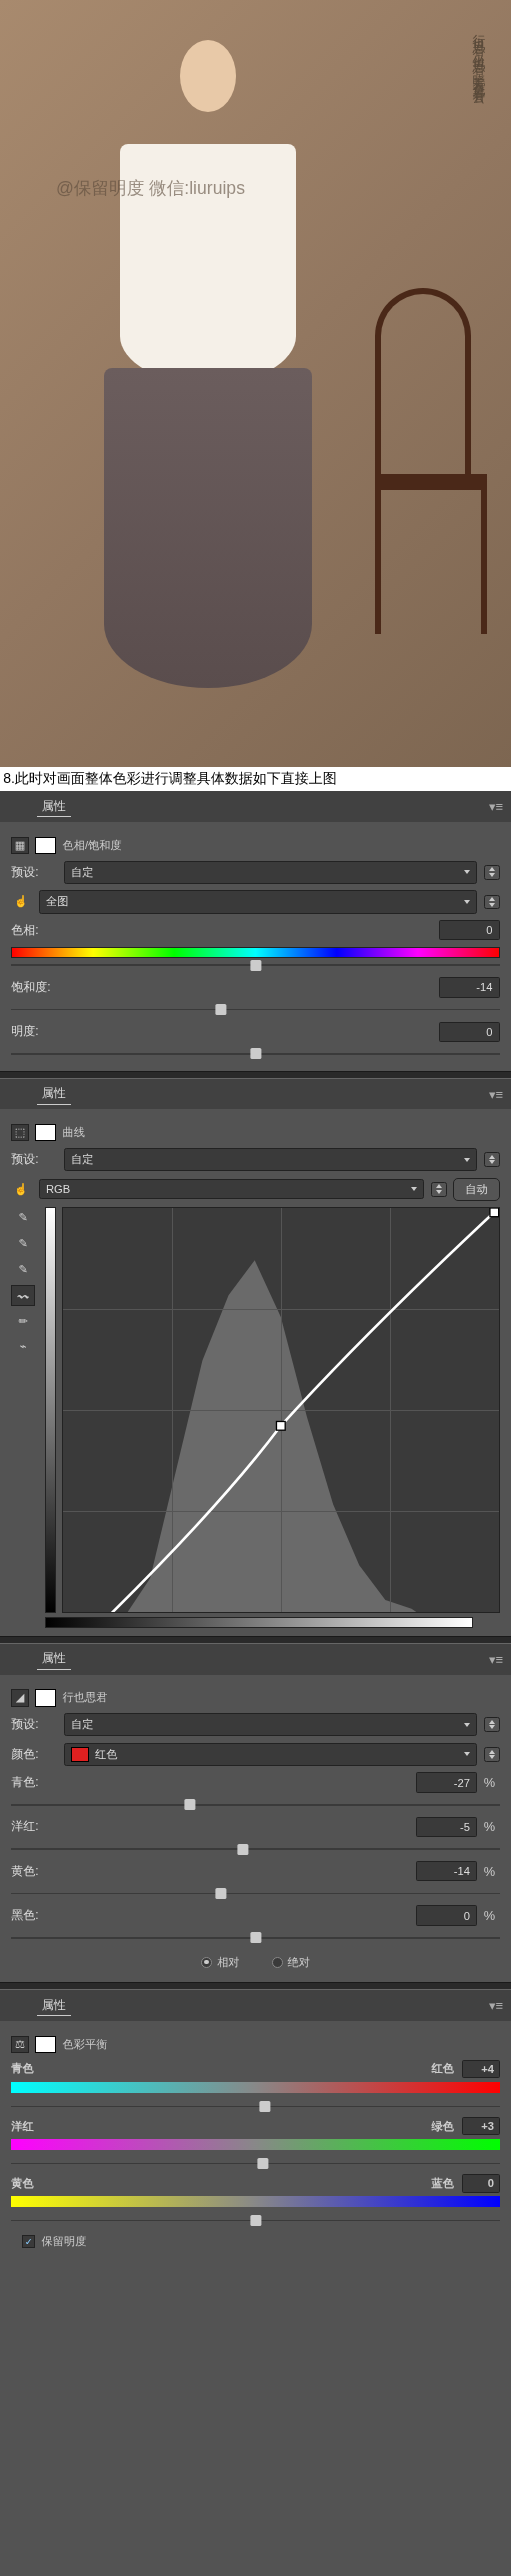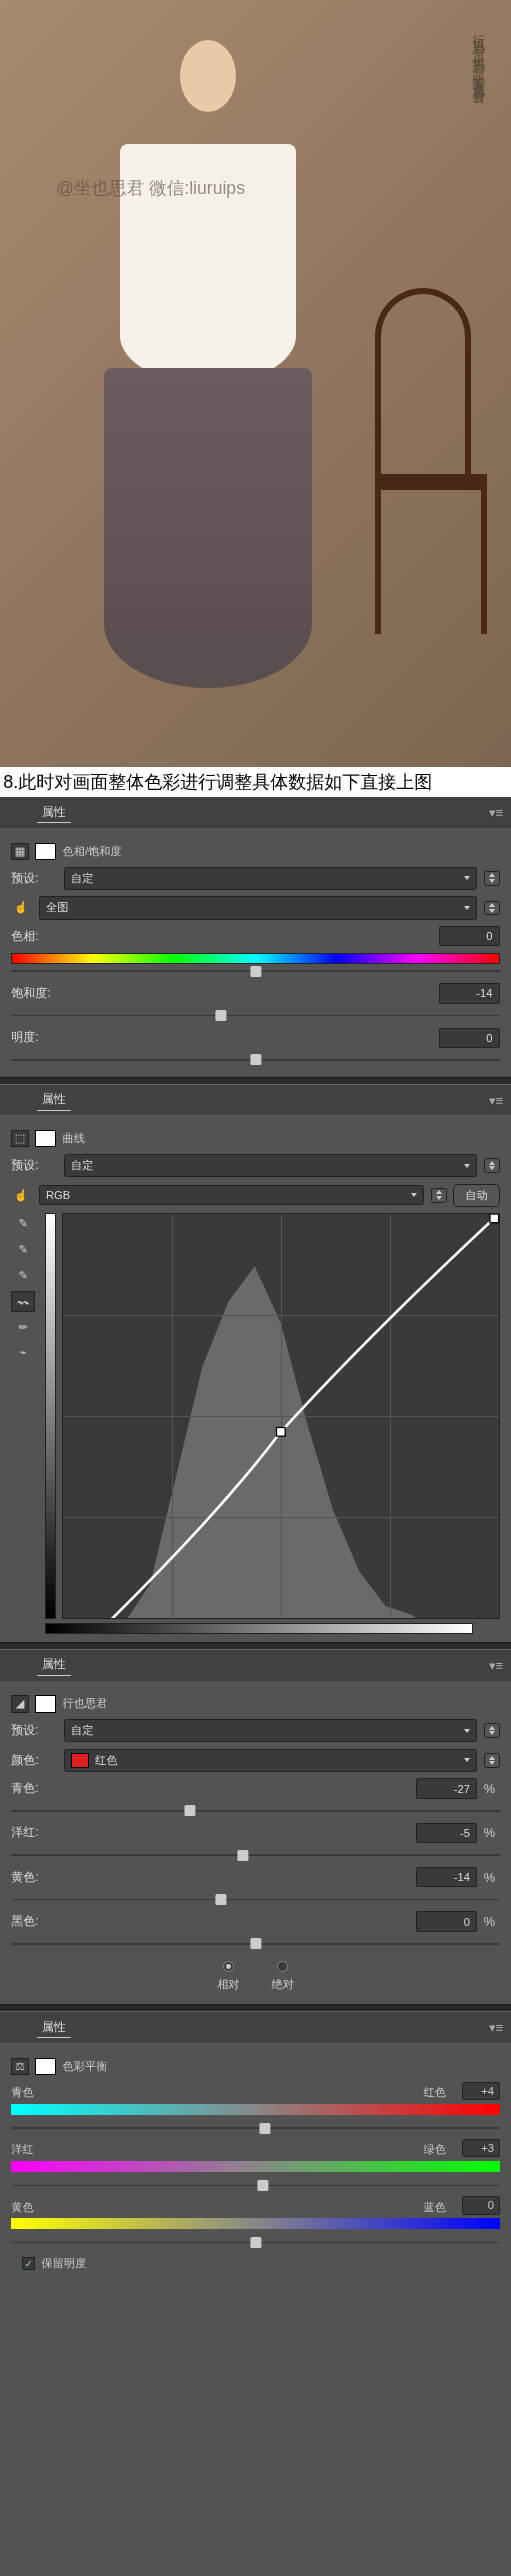--- a/index.html
+++ b/index.html
@@ -8,21 +8,21 @@
 .hero-text-r { position: absolute; right: 24px; top: 24px; writing-mode: vertical-rl; font-size: 12.8px; color: #5a4a3a; letter-spacing: 3.2px; }
 .hero-text-l { position: absolute; left: 56px; top: 176px; font-size: 17.6px; color: rgba(90,74,58,0.6); }
 .hero-figure { position: absolute; left: 96px; top: 48px; width: 224px; height: 671px; }
 .fig-top { width: 176px; height: 240px; background: #f5f0e8; border-radius: 8px 8px 50% 50% / 8px 8px 20% 20%; margin: 96px auto 0; }
 .fig-head { width: 56px; height: 72px; background: #e8c9a8; border-radius: 50%; margin: -328px auto 0; position: relative; top: -16px; }
 .fig-skirt { width: 208px; height: 320px; background: linear-gradient(#6b5d5d, #5a4d4d); border-radius: 8px 8px 104px 104px / 8px 8px 64px 64px; margin: 240px auto 0; }
 .chair { position: absolute; right: 24px; top: 288px; width: 112px; height: 352px; }
 .chair-back { width: 96px; height: 192px; border: 6.4px solid #4a2818; border-bottom: none; border-radius: 48px 48px 0 0; }
 .chair-seat { width: 112px; height: 16px; background: #4a2818; margin-top: -6.4px; }
 .chair-legs { width: 112px; height: 144px; border-left: 6.4px solid #4a2818; border-right: 6.4px solid #4a2818; }
-.caption { background: #fff; color: #000; font-size: 18px; padding: 3.2px 3.2px; font-weight: 400; }
+.caption { background: #fff; color: #000; font-size: 14px; padding: 3.2px 3.2px; font-weight: 400; }
 .panel-head { background: #414141; padding: 4.8px 8px; font-size: 12px; color: #ddd; display: flex; align-items: center; }
 .panel-tab { border-bottom: 1.6px solid #ccc; padding: 1.6px 4.8px; margin-left: 29px; }
 .panel-body { background: #535353; padding: 8px 11.2px; }
 .row { display: flex; align-items: center; margin: 6.4px 0; gap: 6.4px; }
 .label { width: 46px; font-size: 12px; color: #ddd; flex-shrink: 0; }
 .icon-sq { width: 17.6px; height: 17.6px; background: #3a3a3a; border: 0.8px solid #222; display: flex; align-items: center; justify-content: center; font-size: 11.2px; }
 .mask-thumb { width: 21px; height: 17.6px; background: #fff; border: 0.8px solid #000; }
 .select { flex: 1; background: #3a3a3a; border: 0.8px solid #222; padding: 3.2px 6.4px; color: #ddd; display: flex; justify-content: space-between; align-items: center; border-radius: 2.4px; }
 .select-arrow { width: 16px; background: #555; border: 0.8px solid #222; border-radius: 2.4px; display: flex; flex-direction: column; align-items: center; padding: 1.6px 0; }
 .arr-up { width: 0; height: 0; border-left: 3.2px solid transparent; border-right: 3.2px solid transparent; border-bottom: 4px solid #ccc; margin-bottom: 1.6px; }
@@ -41,28 +41,28 @@
 .curves-box { flex: 1; height: 406px; background: #3a3a3a; border: 0.8px solid #222; position: relative; overflow: hidden; }
 .histo { position: absolute; inset: 0; }
 .grid-line-v { position: absolute; top: 0; bottom: 0; width: 0.8px; background: #555; }
 .grid-line-h { position: absolute; left: 0; right: 0; height: 0.8px; background: #555; }
 .curve-path { position: absolute; inset: 0; }
 .bottom-strip { height: 11.2px; background: linear-gradient(90deg, #000, #fff); margin: 3.2px 27px 0 34px; border: 0.8px solid #222; }
 .left-strip { width: 11.2px; height: 406px; background: linear-gradient(0deg, #000, #fff); border: 0.8px solid #222; }
 .divider { height: 8px; background: #2a2a2a; border-top: 0.8px solid #1a1a1a; border-bottom: 0.8px solid #666; }
 .swatch-red { width: 17.6px; height: 14.4px; background: #e02020; border: 0.8px solid #000; }
 .radio-row { display: flex; justify-content: center; gap: 32px; margin: 11.2px 0 4.8px; }
-.radio { display: flex; align-items: center; gap: 4.8px; flex-direction: column; }
+.radio { display: flex; align-items: center; gap: 4.8px; }
 .radio-dot { width: 11.2px; height: 11.2px; border-radius: 50%; border: 0.8px solid #888; background: #3a3a3a; display: flex; align-items: center; justify-content: center; }
 .radio-dot.on::after { content: ""; width: 4.8px; height: 4.8px; border-radius: 50%; background: #ccc; }
 .cb-grad { height: 11.2px; margin: 3.2px 0 8px; }
 .cb1 { background: linear-gradient(90deg, #0ff, #888, #f00); }
 .cb2 { background: linear-gradient(90deg, #f0f, #888, #0f0); }
 .cb3 { background: linear-gradient(90deg, #ff0, #888, #00f); }
-.cb-row { display: flex; align-items: flex-end; gap: 16px; margin: 4.8px 0 1.6px; }
+.cb-row { display: flex; align-items: center; gap: 8px; margin: 4.8px 0 1.6px; font-weight: bold; }
 .cb-lbl-l { width: 38px; }
 .cb-lbl-r { width: 38px; text-align: right; }
 .cb-num { width: 38px; background: #3a3a3a; border: 0.8px solid #222; padding: 2.4px 4.8px; text-align: right; border-radius: 1.6px; }
 .check-row { display: flex; align-items: center; gap: 6.4px; margin: 8px 0 3.2px 11.2px; }
 .check { width: 12.8px; height: 12.8px; background: #3a3a3a; border: 0.8px solid #222; display: flex; align-items: center; justify-content: center; color: #8cf; font-size: 9.6px; }
 .btn-auto { background: #555; border: 0.8px solid #222; padding: 3.2px 11.2px; border-radius: 5px; color: #ddd; }
 .menu-icon { margin-left: auto; font-size: 12.8px; color: #aaa; }
 .drop-icon { width: 21px; height: 21px; display: flex; align-items: center; justify-content: center; }
 </style>
 </head>
@@ -74,21 +74,21 @@
   <div class="hero-figure">
     <div class="fig-top"></div>
     <div class="fig-head"></div>
     <div class="fig-skirt"></div>
   </div>
   <div class="chair">
     <div class="chair-back"></div>
     <div class="chair-seat"></div>
     <div class="chair-legs"></div>
   </div>
-  <div class="hero-text-l">@坐也思君 微信:liuruips</div>
+  <div class="hero-text-l">@保留明度 微信:liuruips</div>
 </div>
 
 <div class="caption">8.此时对画面整体色彩进行调整具体数据如下直接上图</div>
 
 <div class="panel-head">
   <span class="panel-tab">属性</span>
   <span class="menu-icon">▾≡</span>
 </div>
 <div class="panel-body">
   <div class="row">

